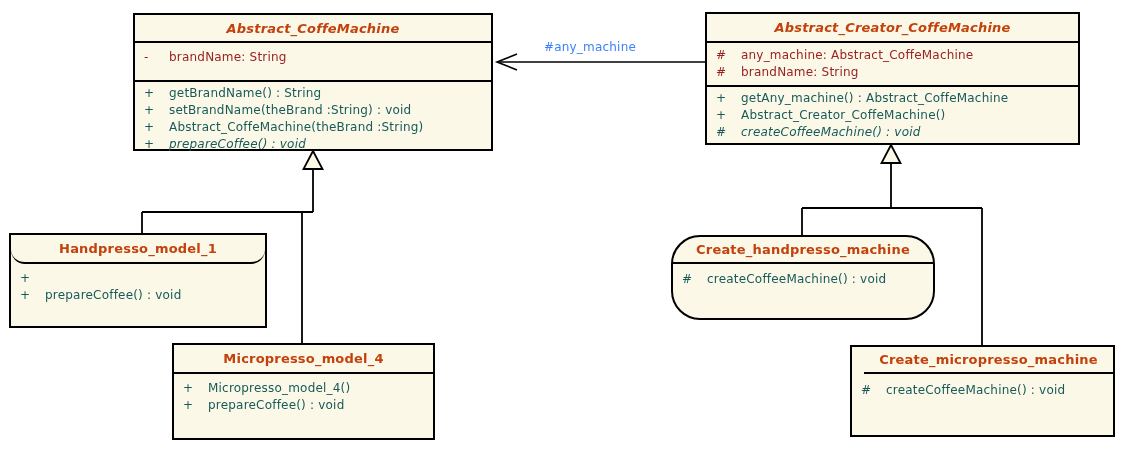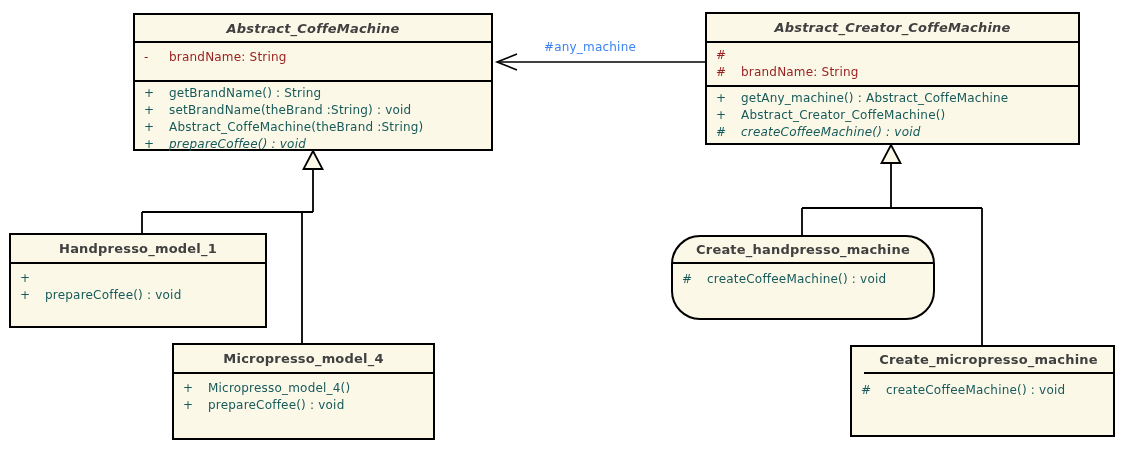--- a/index.html
+++ b/index.html
@@ -14,21 +14,21 @@
 
   .uml-class {
     position:absolute;
     background:#FCF8E8;
     border:2px solid #000000;
     box-sizing:border-box;
   }
   .uml-title {
     font-size:13px;
     font-weight:bold;
-    color:#404040;
+    color:#c2410c;
     text-align:center;
     border-bottom:2px solid #000000;
     display:flex; align-items:center; justify-content:center;
     letter-spacing:0.2px;
     box-sizing:content-box;
   }
   .abstract .uml-title { font-style:italic; }
 
   .compartment { font-size:12px; letter-spacing:0.2px; box-sizing:content-box; }
   .attrs { border-bottom:2px solid #000000; color:#992222; }
@@ -95,20 +95,21 @@
         <span>prepareCoffee() : void</span>
       </div>
     </div>
   </div>
 
   <div class="uml-class abstract" style="left:705px; top:12px; width:375px; height:133px;">
     <div class="uml-title" style="height:27px;">Abstract_Creator_CoffeMachine</div>
     <div class="compartment attrs" style="height:38px; padding-top:4px;">
       <div class="row">
         <span class="vis">#</span>
+        <span>any_machine: Abstract_CoffeMachine</span>
       </div>
       <div class="row">
         <span class="vis">#</span>
         <span>brandName: String</span>
       </div>
     </div>
     <div class="compartment methods" style="padding-top:3px;">
       <div class="row">
         <span class="vis">+</span>
         <span>getAny_machine() : Abstract_CoffeMachine</span>
@@ -118,21 +119,21 @@
         <span>Abstract_Creator_CoffeMachine()</span>
       </div>
       <div class="row it">
         <span class="vis">#</span>
         <span>createCoffeeMachine() : void</span>
       </div>
     </div>
   </div>
 
   <div class="uml-class" style="left:9px; top:233px; width:258px; height:95px;">
-    <div class="uml-title" style="height:27px;">Handpresso_model_1</div>
+    <div class="uml-title" style="height:27px;border-radius:14px;">Handpresso_model_1</div>
     <div class="compartment methods" style="padding-top:6px;">
       <div class="row">
         <span class="vis">+</span>
       </div>
       <div class="row">
         <span class="vis">+</span>
         <span>prepareCoffee() : void</span>
       </div>
     </div>
   </div>

